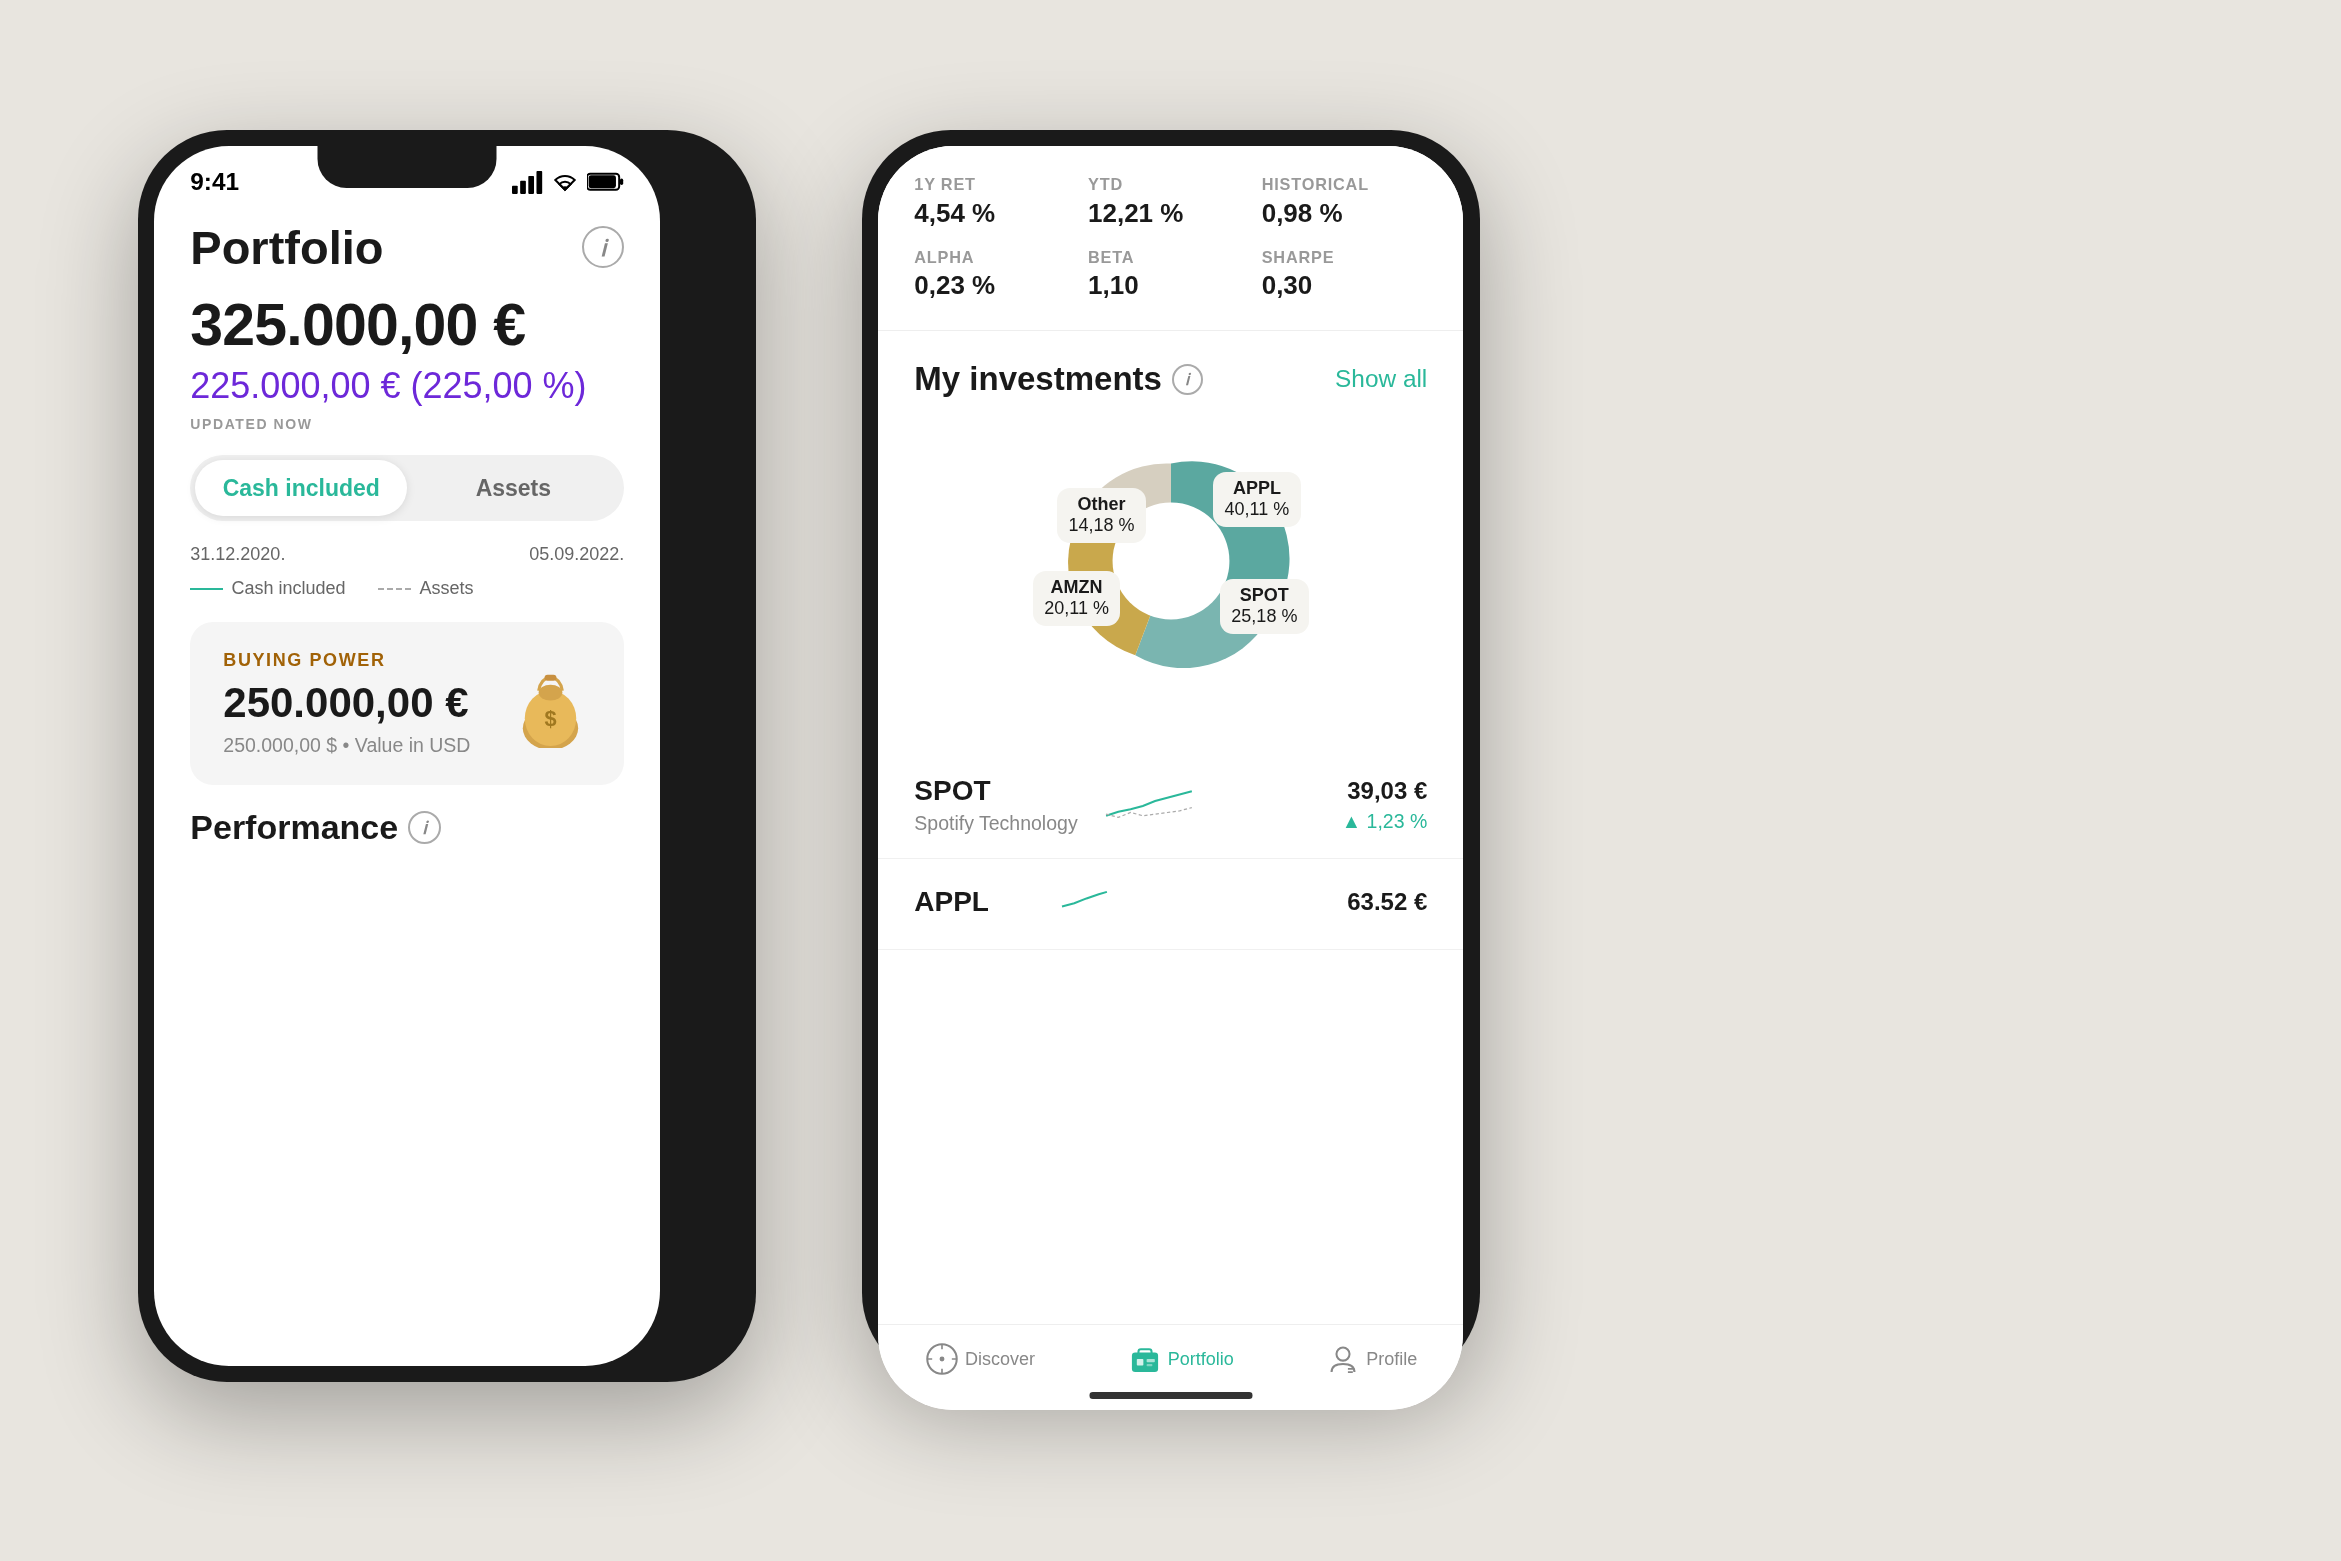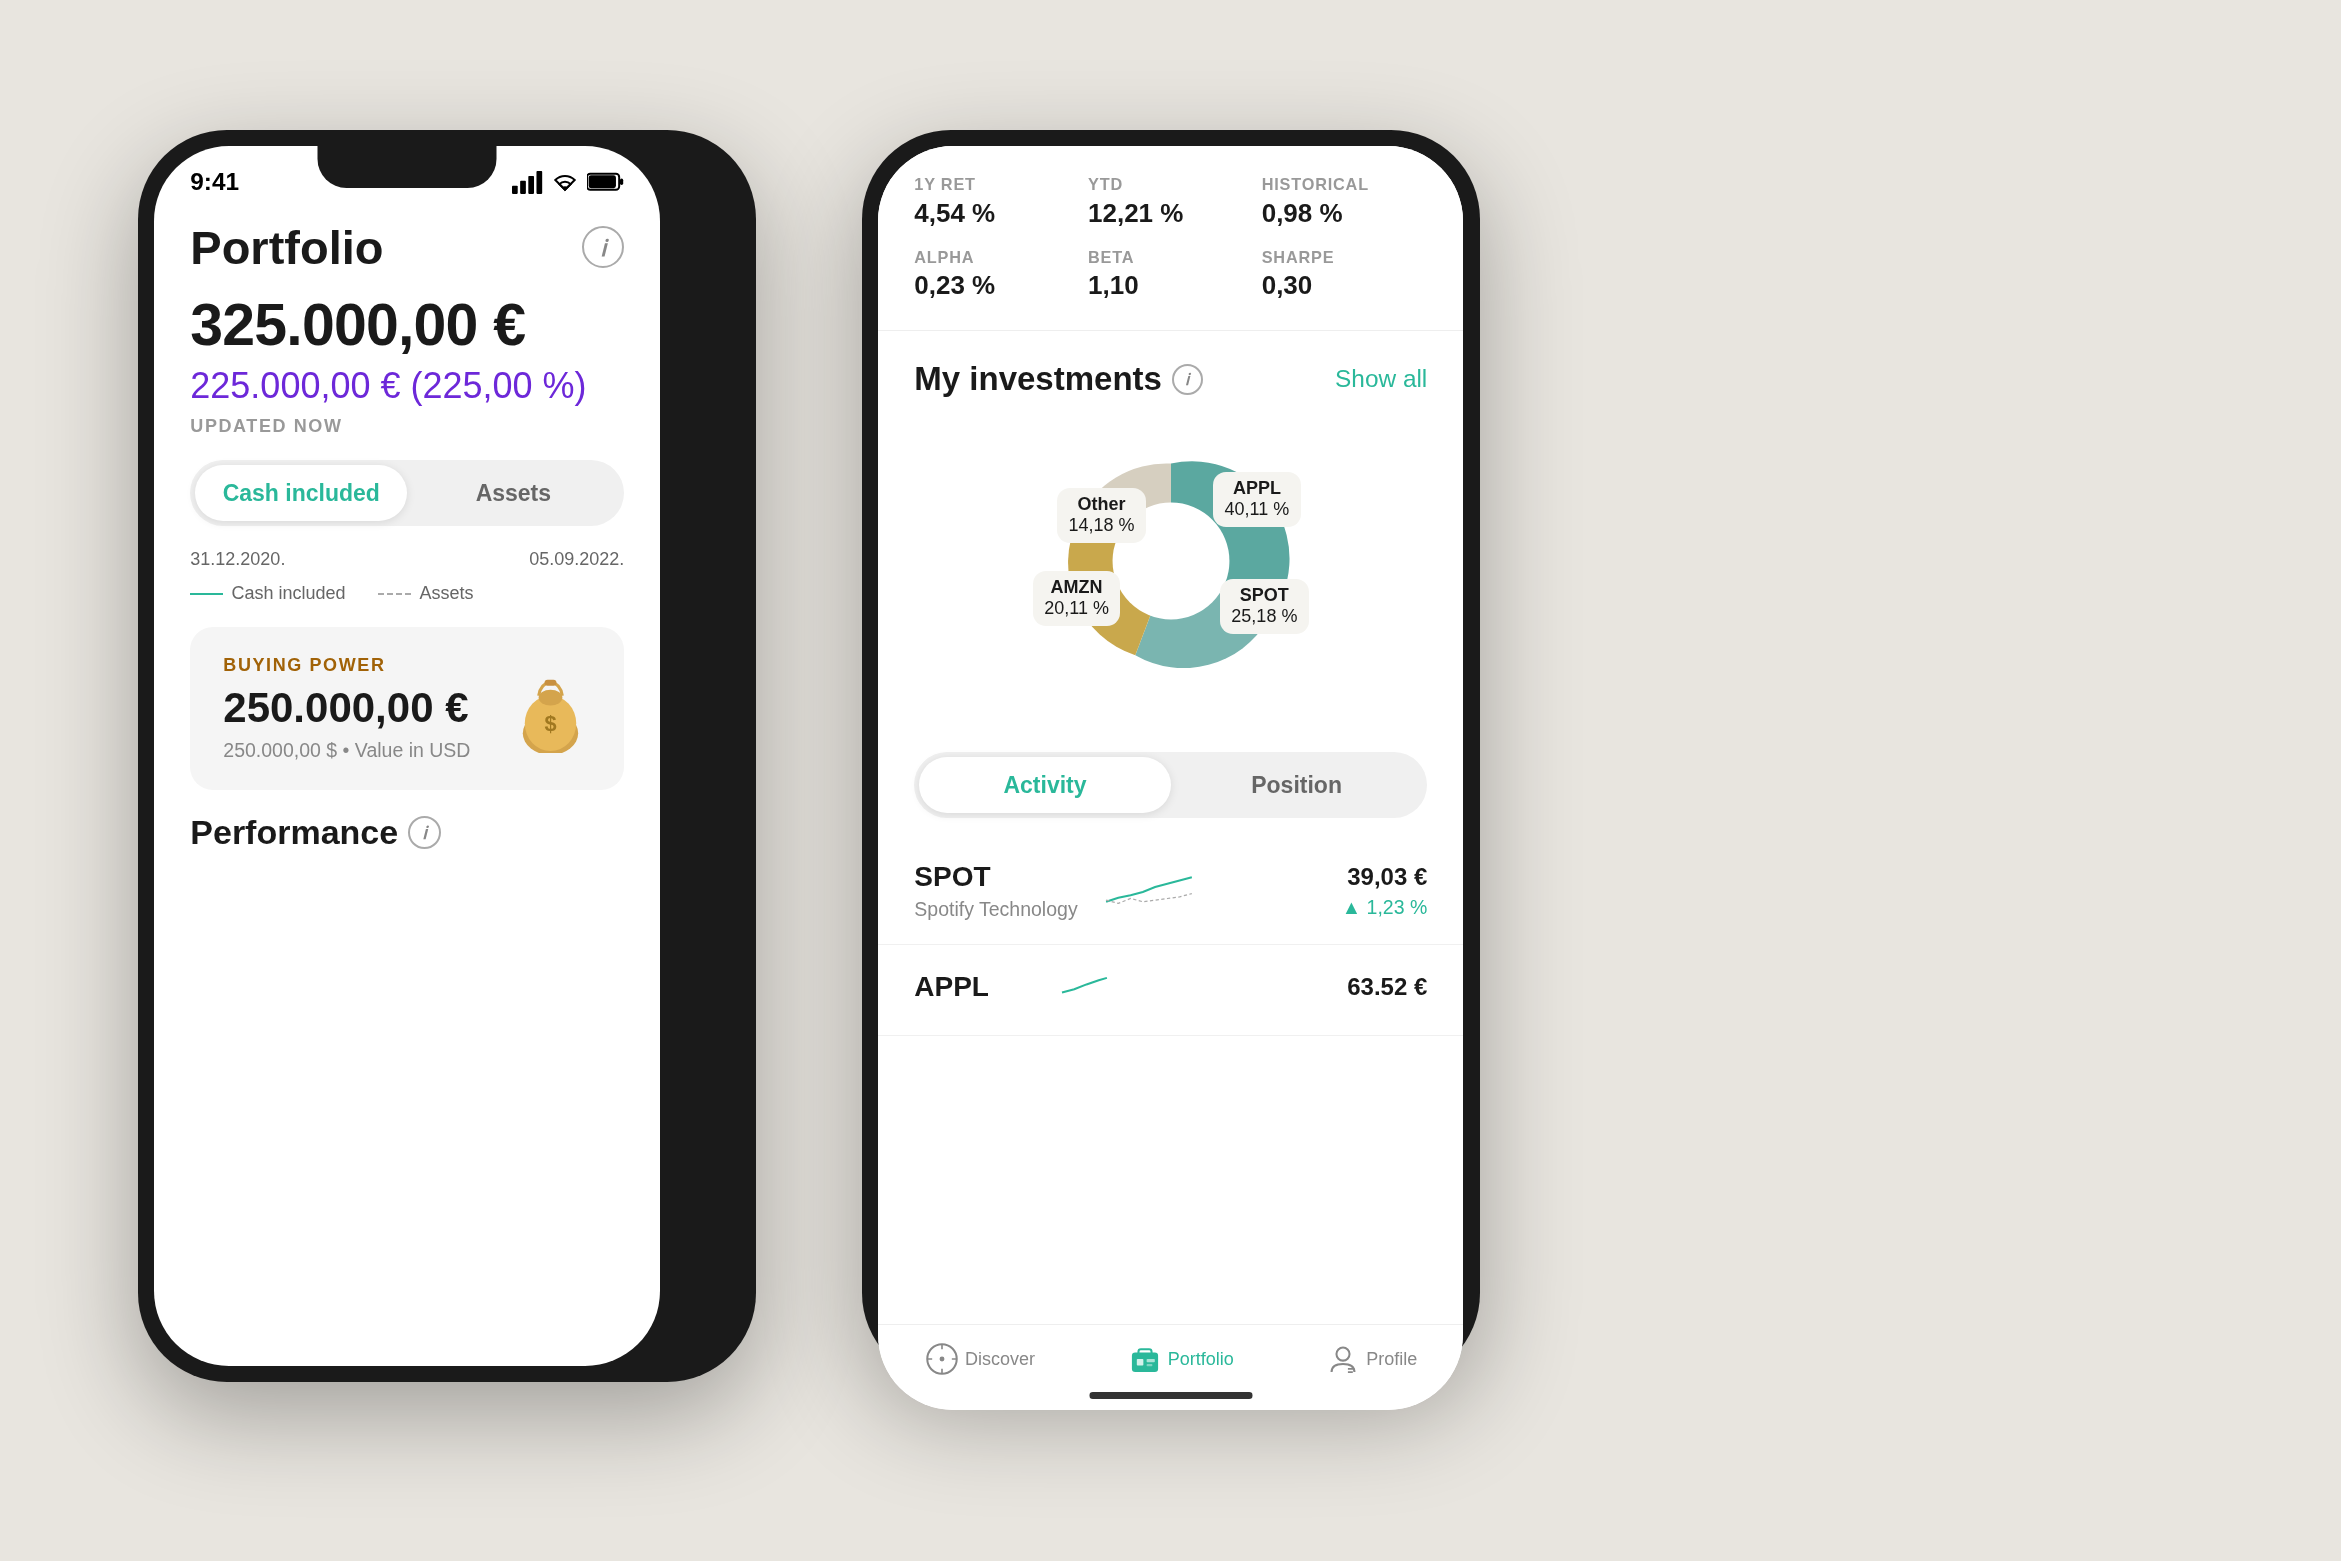--- a/index.html
+++ b/index.html
@@ -123,21 +123,21 @@
     }
 
     .portfolio-change {
       font-size: 36px;
       color: #6d28d9;
       font-weight: 500;
       margin-bottom: 9px;
     }
 
     .updated-label {
-      font-size: 18px;
+      font-size: 14px;
       font-weight: 700;
       color: #999;
       letter-spacing: 1.6px;
       margin-bottom: 23px;
     }
 
     
     .tab-container {
       display: flex;
       background: #f0f0f0;
@@ -649,24 +649,20 @@
           <span class="ticker">AMZN</span>
           <span class="pct">20,11 %</span>
         </div>
         <div class="donut-label" style="top:65px; left:24.4px;">
           <span class="ticker">Other</span>
           <span class="pct">14,18 %</span>
         </div>
       </div>
     </div>
 
-    <div class="activity-tab-container">
-      <div class="activity-tab active">Activity</div>
-      <div class="activity-tab inactive">Position</div>
-    </div>
 
     <div class="stock-item">
       <div class="stock-left">
         <div class="stock-ticker">SPOT</div>
         <div class="stock-name">Spotify Technology</div>
       </div>
       <div class="stock-chart-mini">
         <svg viewBox="0 0 120 50" width="98" height="41">
           <path d="M5,40 L20,35 L35,32 L50,28 L65,22 L80,18 L95,14 L110,10" fill="none" stroke="#2ab89a" stroke-width="2.5"></path>
           <path d="M5,38 L20,42 L35,36 L50,40 L65,38 L80,36 L95,34 L110,30" fill="none" stroke="#aaa" stroke-width="1.5" stroke-dasharray="4,3"></path>

